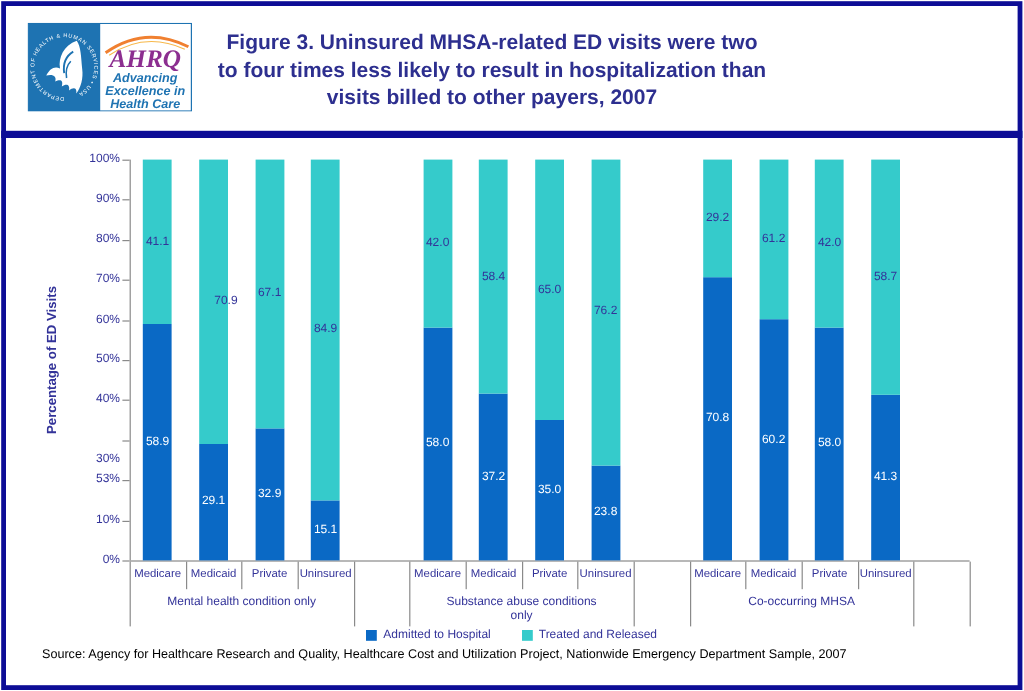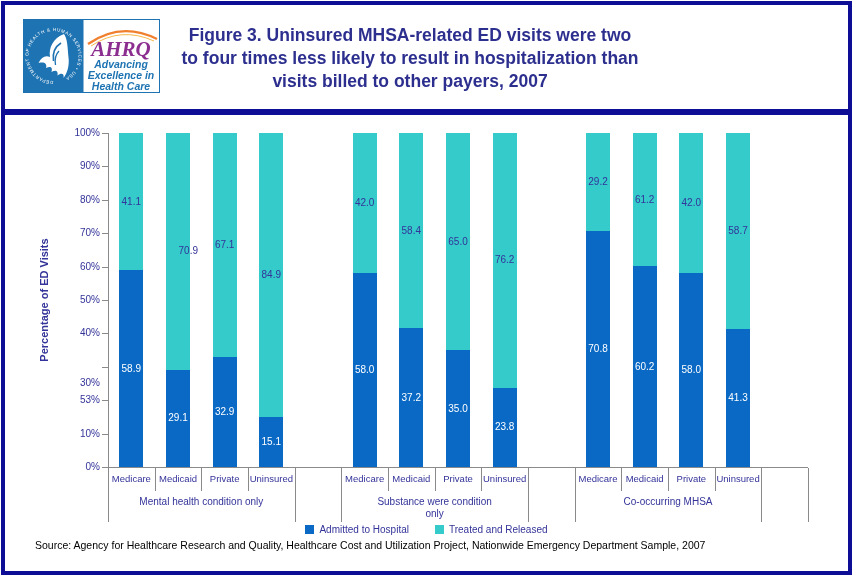--- a/index.html
+++ b/index.html
@@ -129,21 +129,21 @@
     <div style="position: absolute; left: 446px; top: 350.1px; width: 24px; height: 116.9px; background: rgb(10, 105, 197);"></div>
     <div style="position: absolute; left: 446px; top: 133px; width: 24px; height: 217.1px; background: rgb(53, 203, 203);"></div>
     <div style="position: absolute; left: 438px; top: 402.6px; width: 40px; text-align: center; font-size: 10px; color: rgb(255, 255, 255);">35.0</div>
     <div style="position: absolute; left: 438px; top: 235.6px; width: 40px; text-align: center; font-size: 10px; color: rgb(51, 51, 153);">65.0</div>
     <div style="position: absolute; left: 481.3px; top: 473px; width: 46.7px; text-align: center; font-size: 9.5px; color: rgb(51, 51, 153); white-space: nowrap;">Uninsured</div>
     <div style="position: absolute; left: 492.7px; top: 387.5px; width: 24px; height: 79.5px; background: rgb(10, 105, 197);"></div>
     <div style="position: absolute; left: 492.7px; top: 133px; width: 24px; height: 254.5px; background: rgb(53, 203, 203);"></div>
     <div style="position: absolute; left: 484.7px; top: 421.3px; width: 40px; text-align: center; font-size: 10px; color: rgb(255, 255, 255);">23.8</div>
     <div style="position: absolute; left: 484.7px; top: 254.3px; width: 40px; text-align: center; font-size: 10px; color: rgb(51, 51, 153);">76.2</div>
     <div style="position: absolute; left: 341.3px; top: 496px; width: 186.7px; text-align: center; font-size: 10px; color: rgb(51, 51, 153); line-height: 12px;">
-      <div>Substance were condition</div>
+      <div>Substance abuse conditions</div>
       <div>only</div>
     </div>
     <div style="position: absolute; left: 574.7px; top: 468px; width: 1px; height: 54px; background: rgb(138, 138, 138);"></div>
     <div style="position: absolute; left: 621.3px; top: 468px; width: 1px; height: 23px; background: rgb(138, 138, 138);"></div>
     <div style="position: absolute; left: 668px; top: 468px; width: 1px; height: 23px; background: rgb(138, 138, 138);"></div>
     <div style="position: absolute; left: 714.7px; top: 468px; width: 1px; height: 23px; background: rgb(138, 138, 138);"></div>
     <div style="position: absolute; left: 761.3px; top: 468px; width: 1px; height: 54px; background: rgb(138, 138, 138);"></div>
     <div style="position: absolute; left: 574.7px; top: 473px; width: 46.7px; text-align: center; font-size: 9.5px; color: rgb(51, 51, 153); white-space: nowrap;">Medicare</div>
     <div style="position: absolute; left: 586px; top: 230.5px; width: 24px; height: 236.5px; background: rgb(10, 105, 197);"></div>
     <div style="position: absolute; left: 586px; top: 133px; width: 24px; height: 97.5px; background: rgb(53, 203, 203);"></div>

